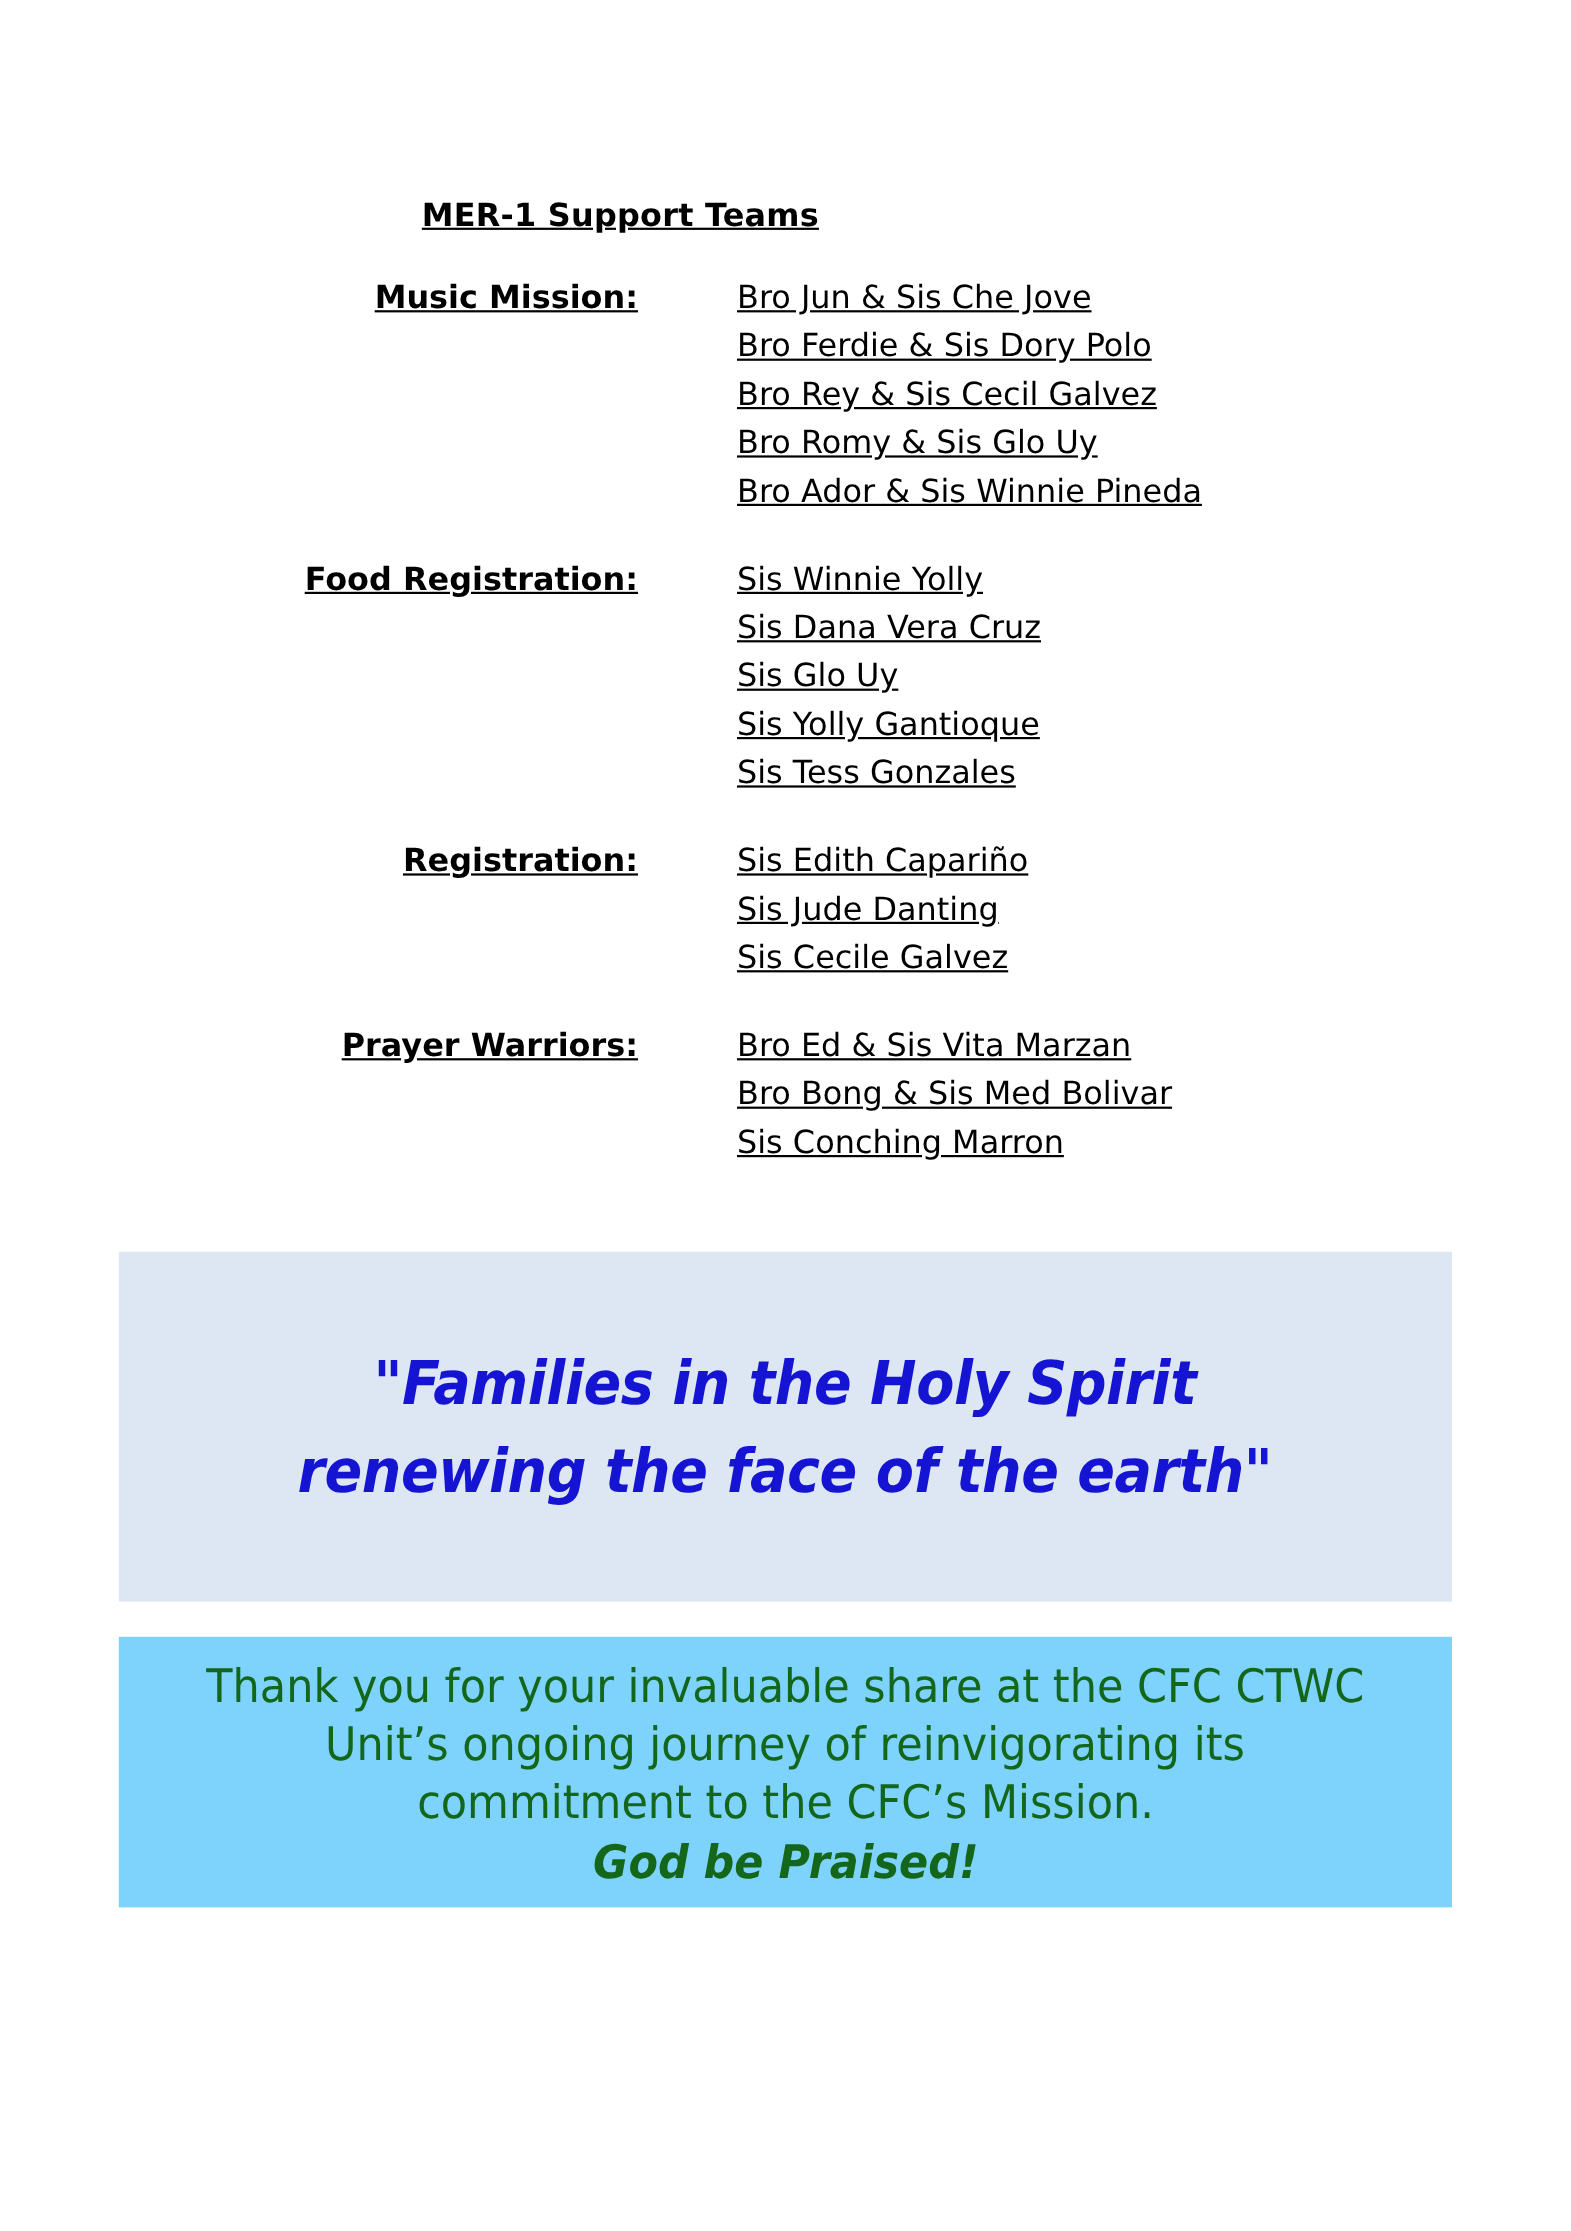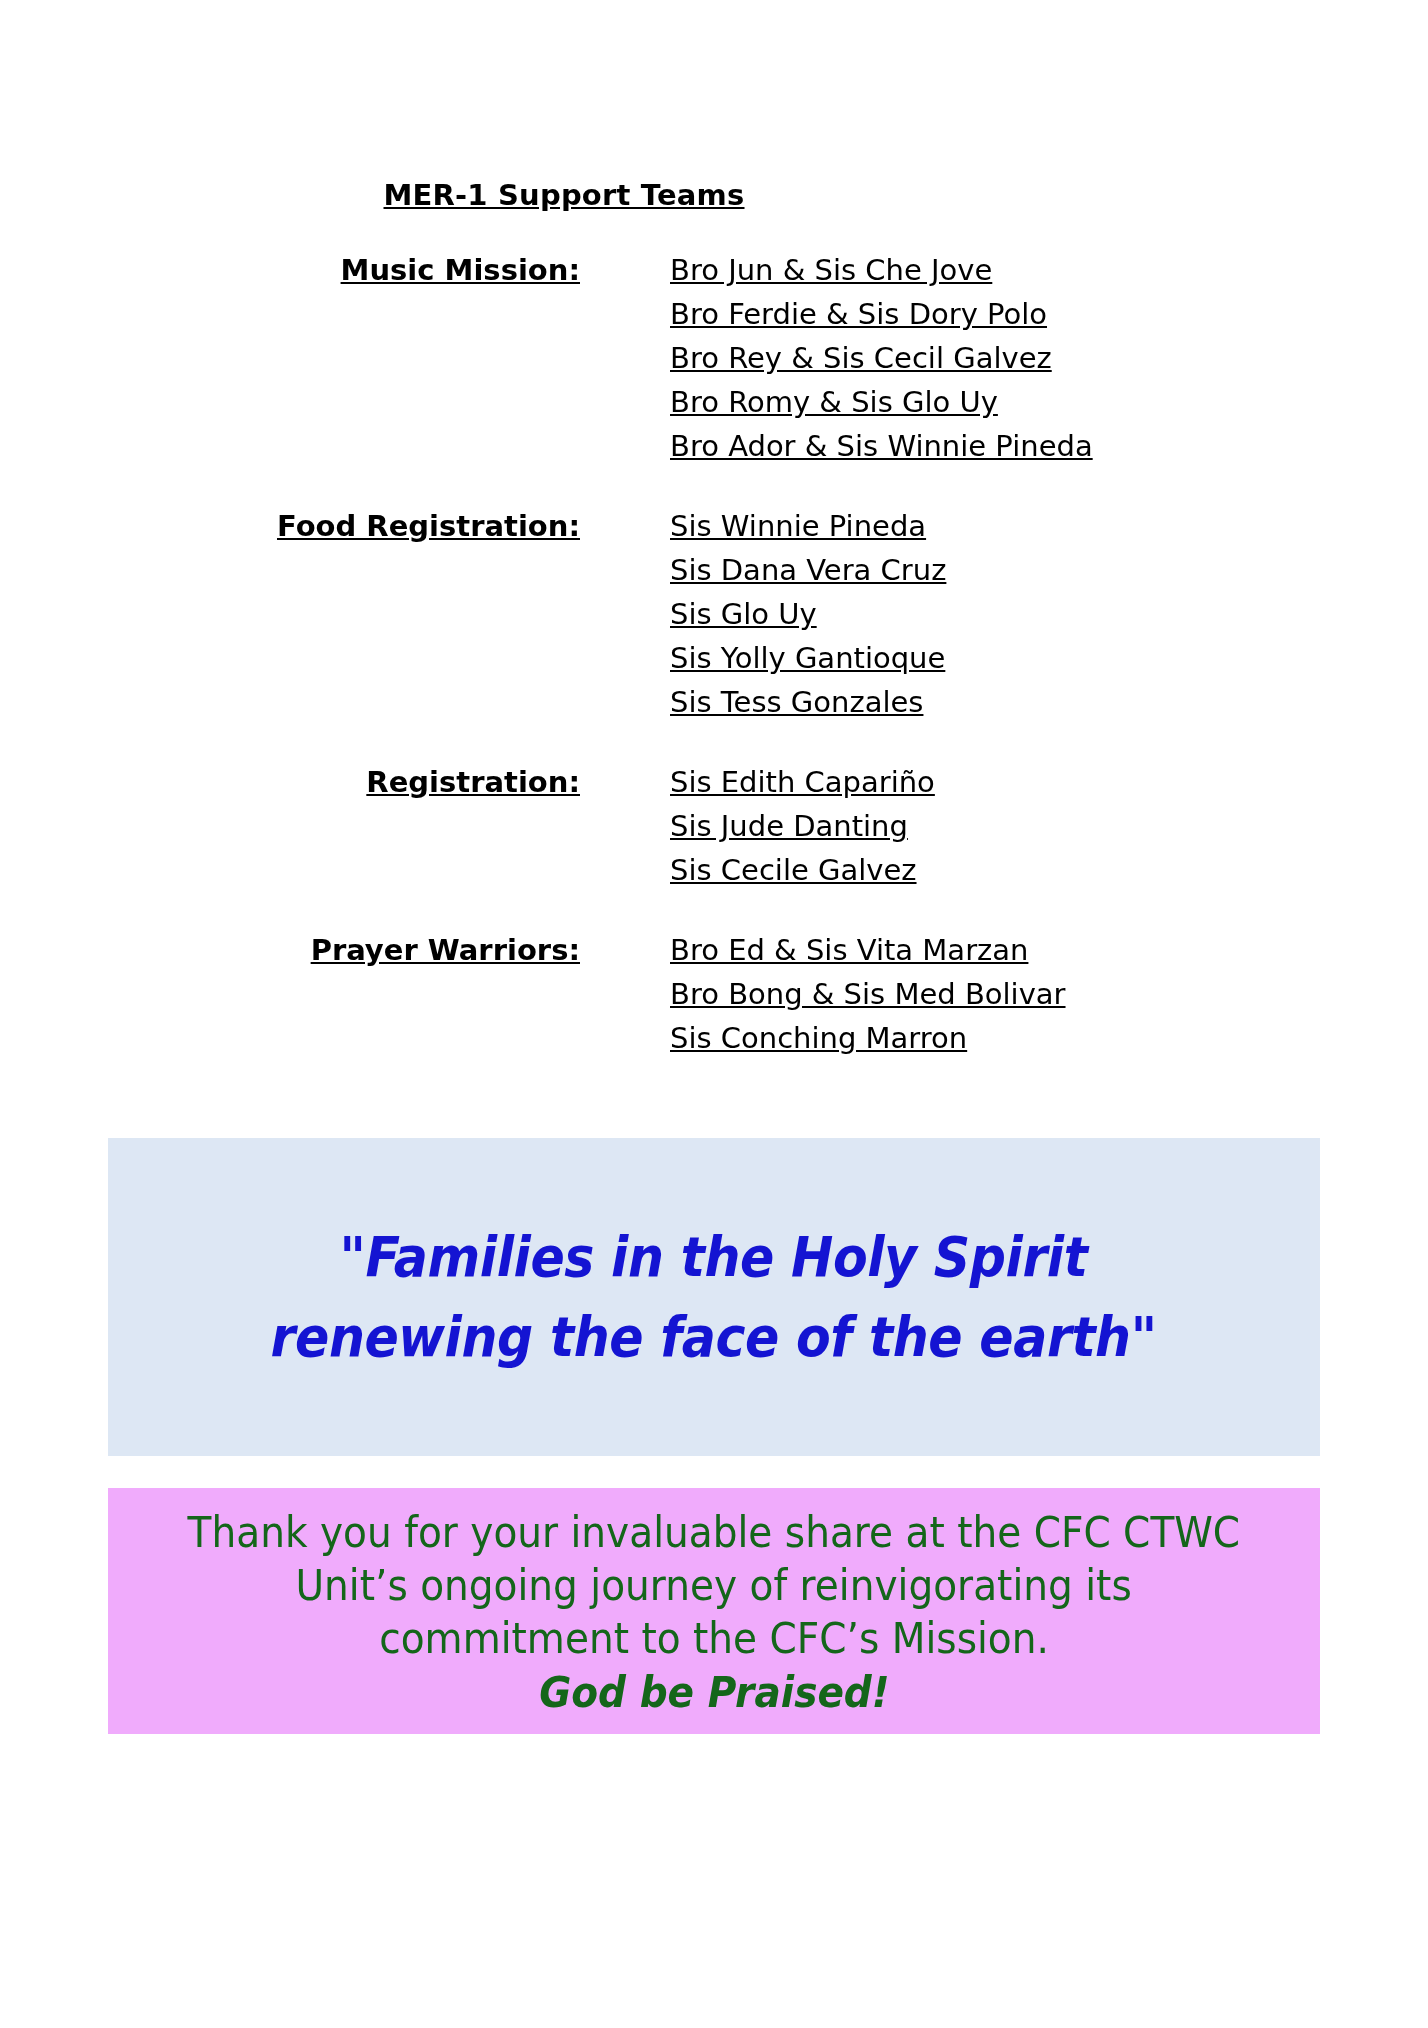--- a/index.html
+++ b/index.html
@@ -93,21 +93,21 @@
     transform: scaleX(0.92);
   }
 
   
   .banner-cream {
     position: absolute;
     left: 108px;
     top: 1488px;
     width: 1212px;
     height: 246px;
-    background: #f0abfc;
+    background: #7dd3fc;
     display: flex;
     flex-direction: column;
     align-items: center;
     justify-content: center;
     padding-top: 4px;
     box-sizing: border-box;
   }
   .cream-line {
     font-family: "DejaVu Sans", sans-serif;
     font-size: 42px;
@@ -145,21 +145,21 @@
         <div class="member-line">Bro Ferdie &amp; Sis Dory Polo</div>
         <div class="member-line">Bro Rey &amp; Sis Cecil Galvez</div>
         <div class="member-line">Bro Romy &amp; Sis Glo Uy</div>
         <div class="member-line">Bro Ador &amp; Sis Winnie Pineda</div>
       </div>
     </div>
 
     <div class="team-row">
       <div class="team-label">Food Registration:</div>
       <div class="team-members">
-        <div class="member-line">Sis Winnie Pineda</div>
+        <div class="member-line">Sis Winnie Yolly</div>
         <div class="member-line">Sis Dana Vera Cruz</div>
         <div class="member-line">Sis Glo Uy</div>
         <div class="member-line">Sis Yolly Gantioque</div>
         <div class="member-line">Sis Tess Gonzales</div>
       </div>
     </div>
 
     <div class="team-row">
       <div class="team-label">Registration:</div>
       <div class="team-members">

